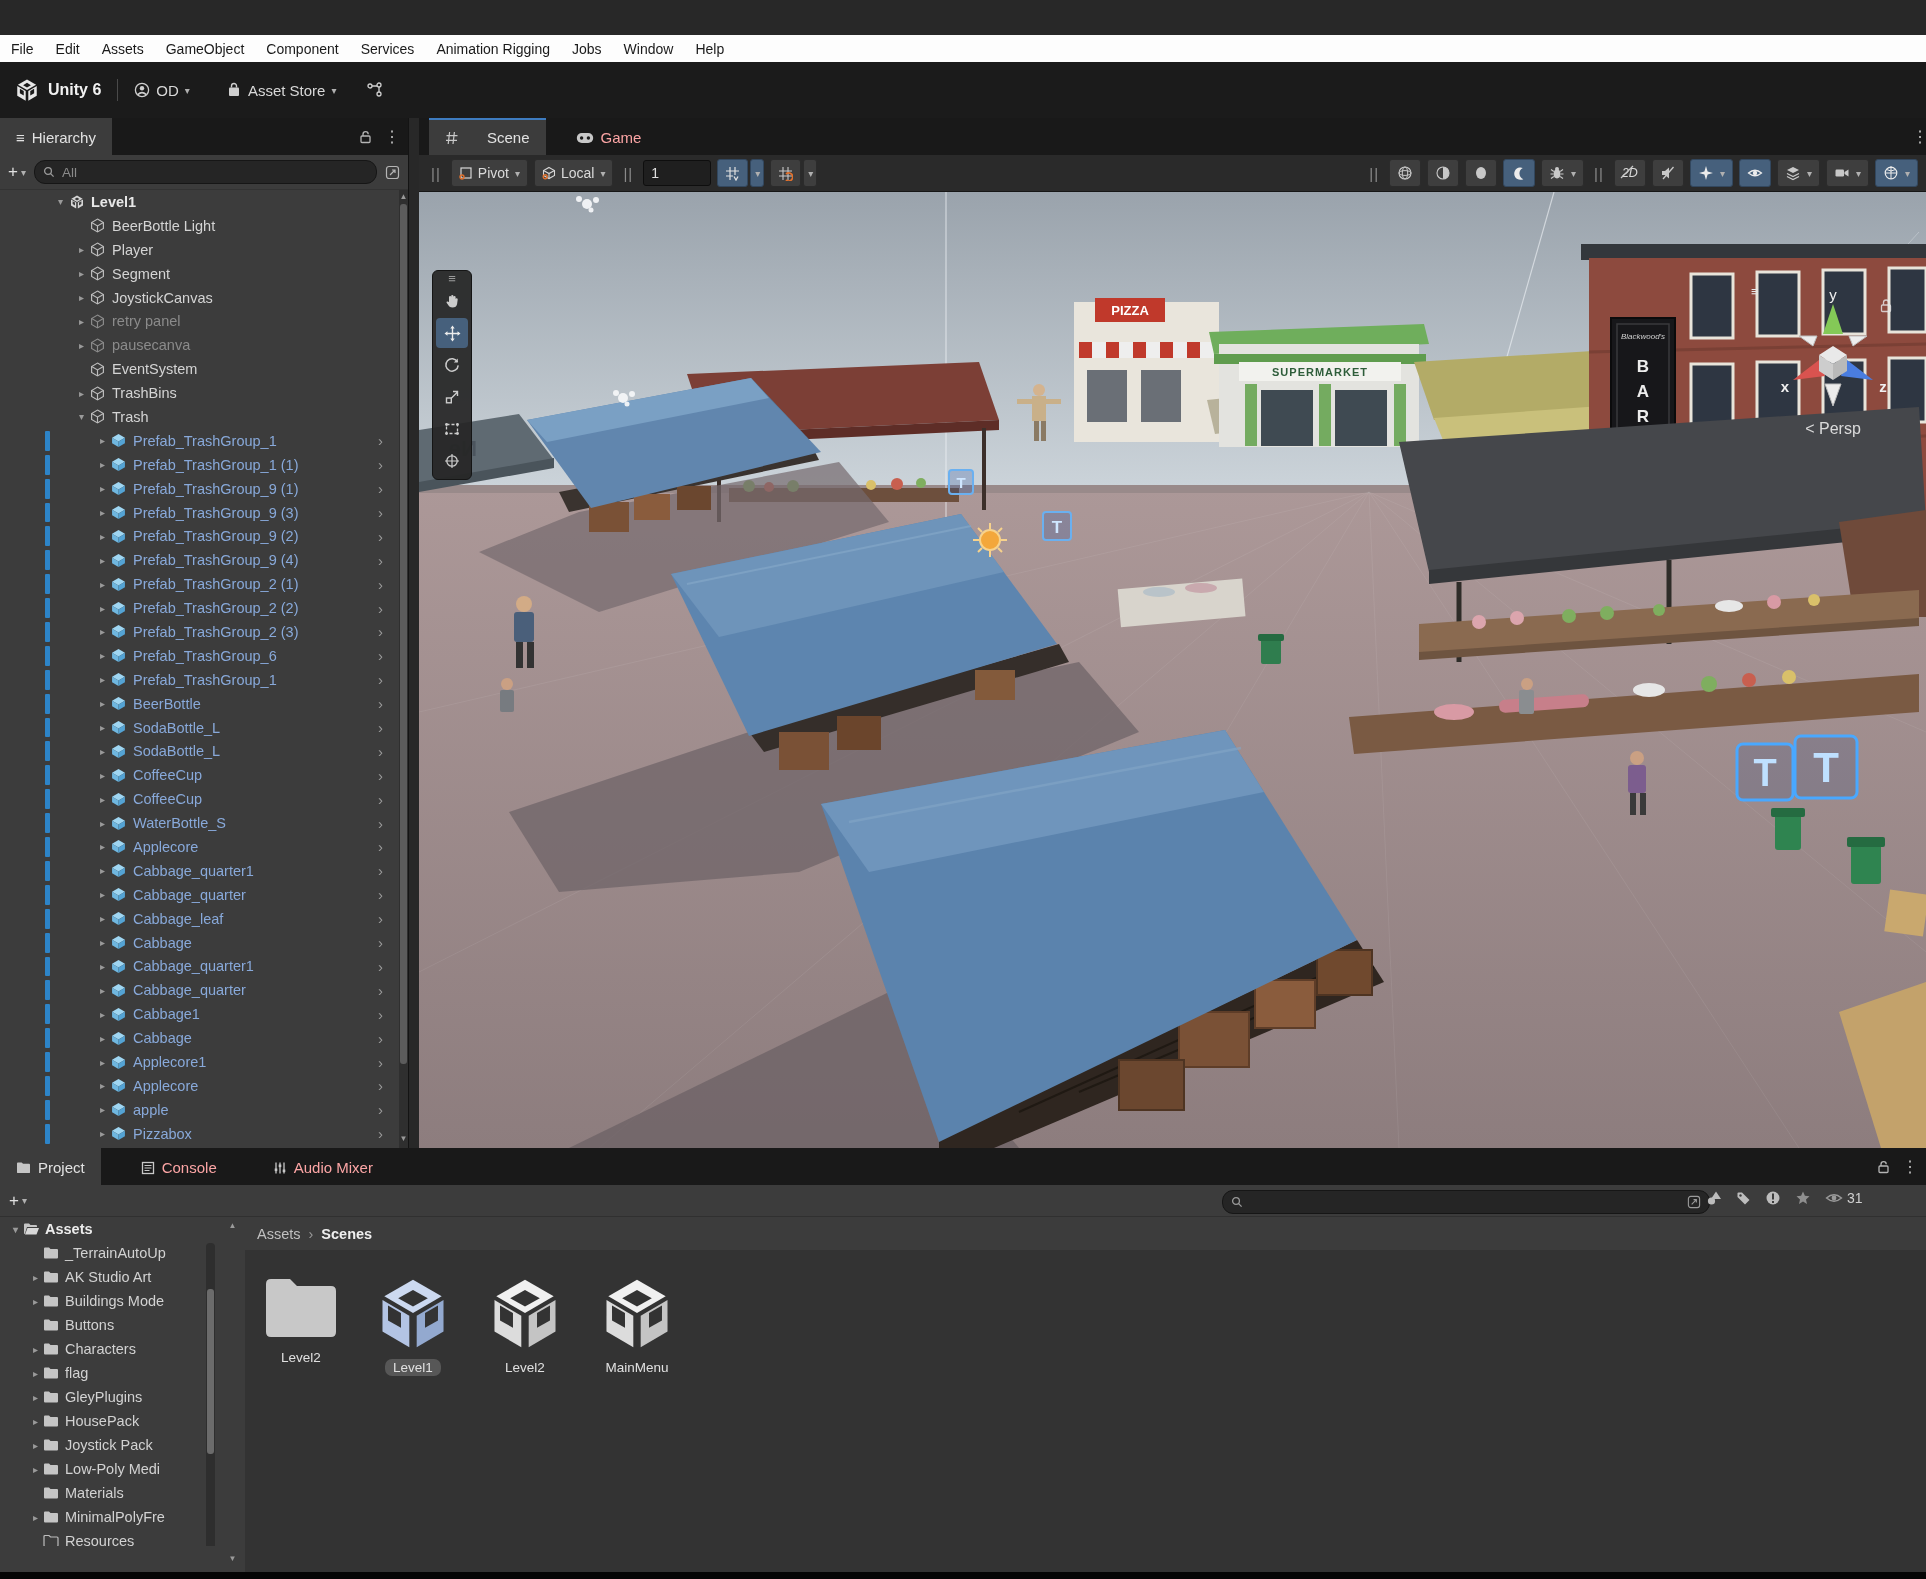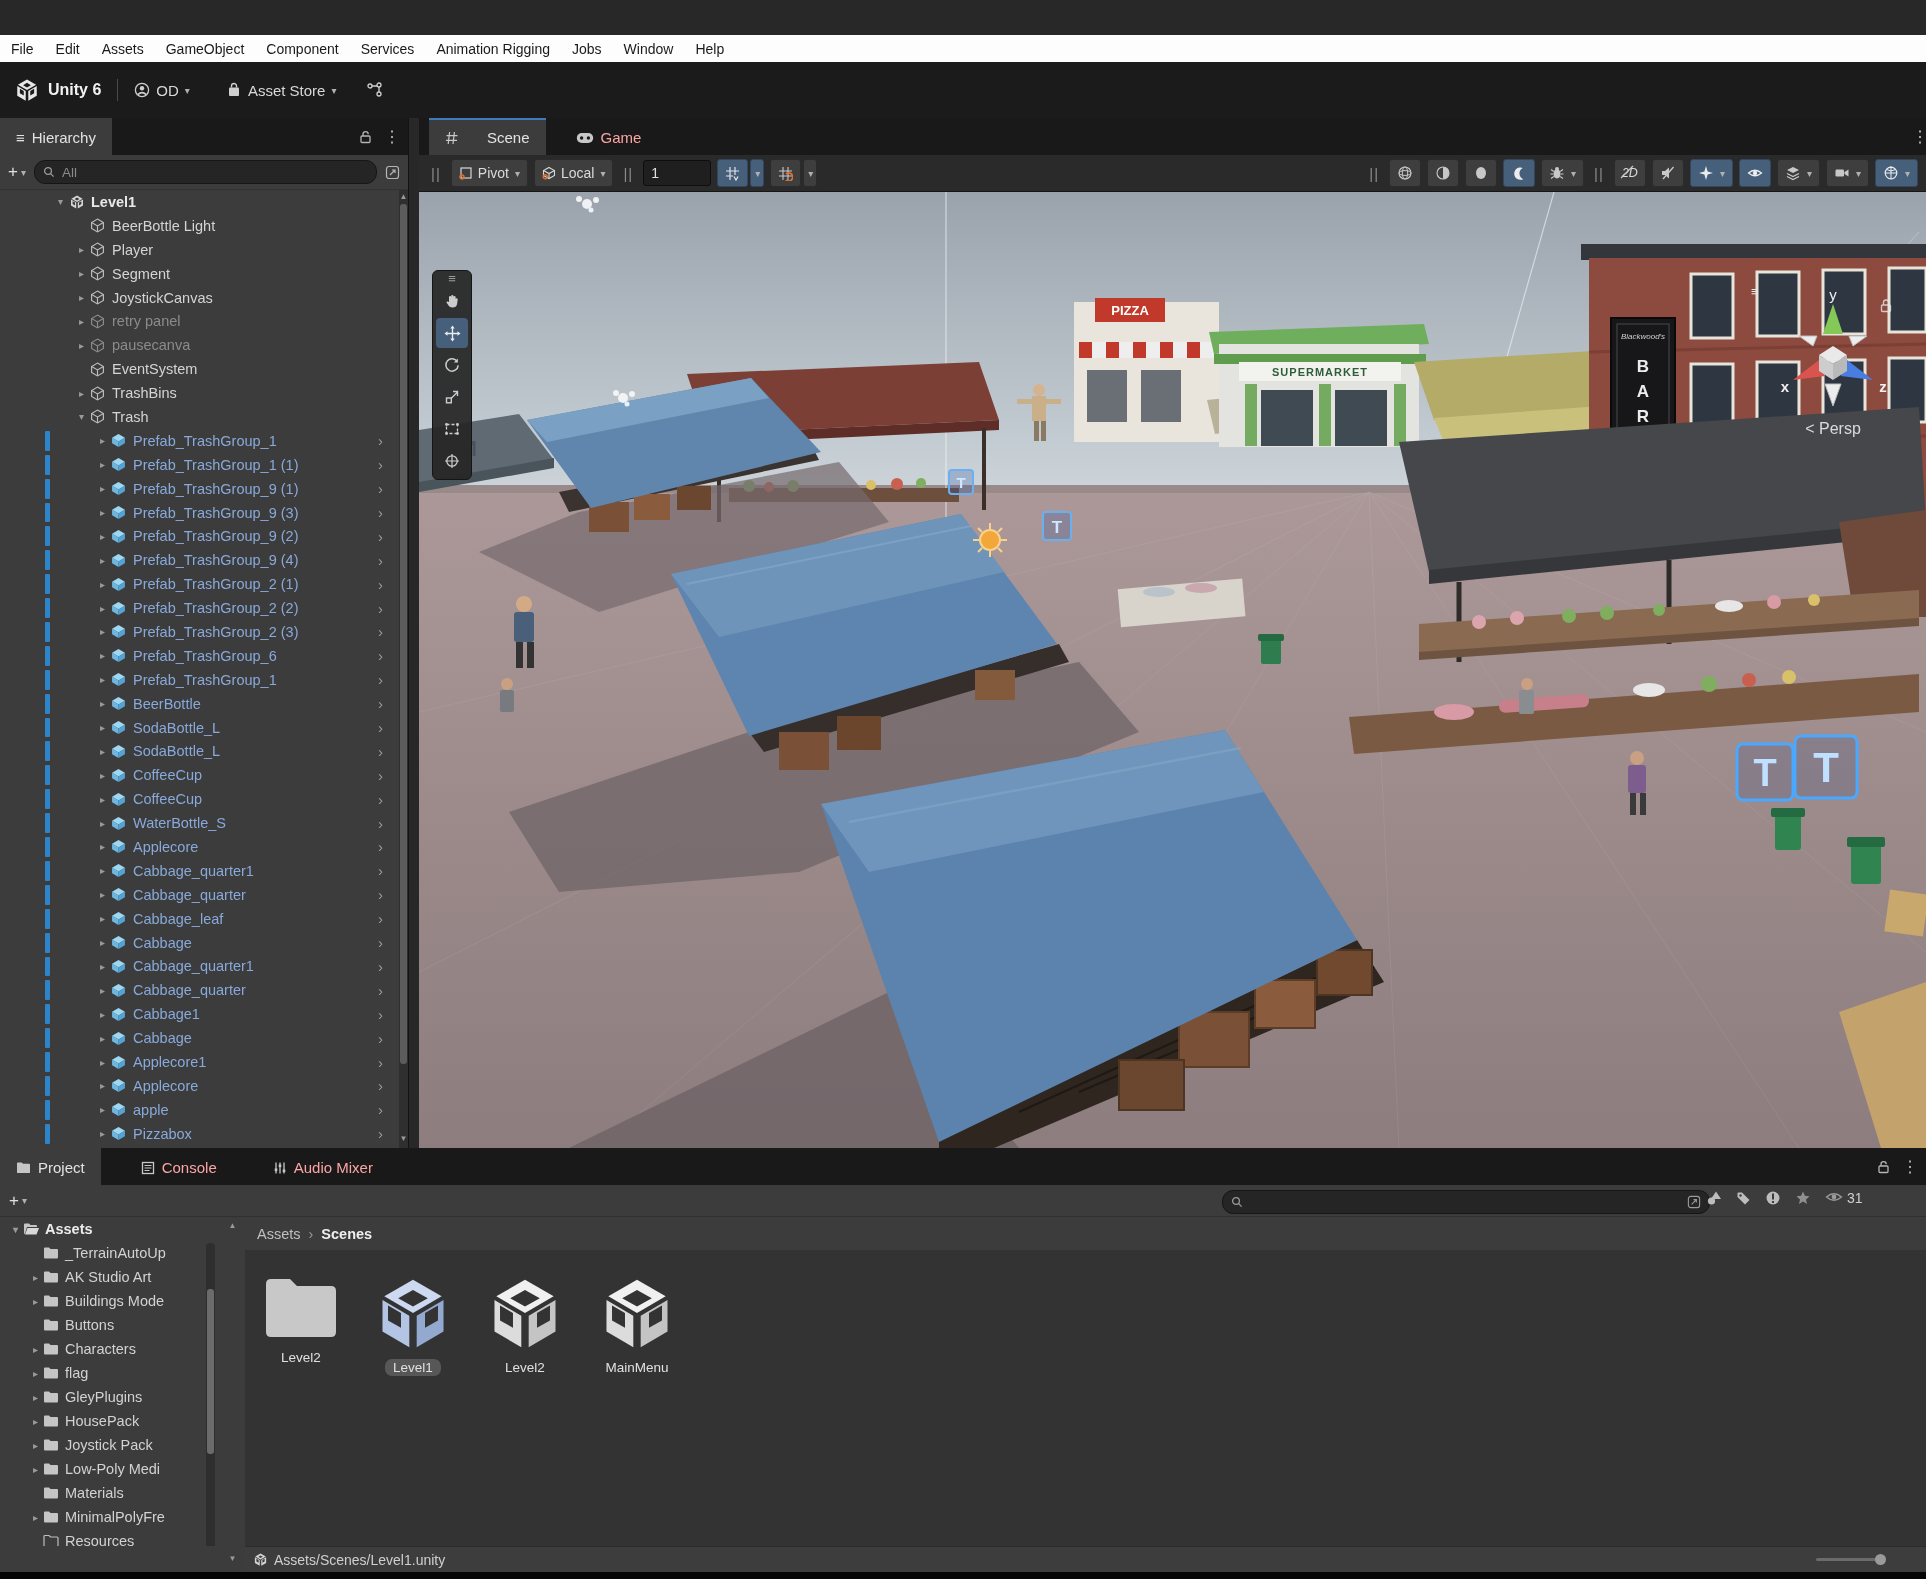--- a/index.html
+++ b/index.html
@@ -1290,21 +1290,21 @@
             <circle cx="4.5" cy="4.5" r="1.2" fill="#3c3c3c"></circle>
         </svg>
         <svg width="16" height="16" viewBox="0 0 16 16">
           <circle cx="8" cy="8" r="6.5" fill="#bdbdbd"></circle>
             <rect x="7" y="3.5" width="2" height="6" fill="#3c3c3c"></rect>
             <rect x="7" y="11" width="2" height="2" fill="#3c3c3c"></rect>
         </svg>
         <svg width="16" height="16" viewBox="0 0 16 16">
           <path d="M8 1.5 L9.9 5.8 14.5 6.3 11 9.4 12 14 8 11.6 4 14 5 9.4 1.5 6.3 6.1 5.8Z" fill="#8f8f8f"></path>
         </svg>
-        <span style="display:flex;gap:4px;">
+        <span style="display:flex;align-items:center;gap:4px;">
           <svg width="18" height="14" viewBox="0 0 18 14">
             <path d="M1.5 7 Q9 .5 16.5 7 Q9 13.5 1.5 7 Z" fill="none" stroke="#9a9a9a" stroke-width="1.4"></path>
             <circle cx="9" cy="7" r="2.4" fill="#9a9a9a"></circle>
           </svg>
           <span style="color:#cfcfcf;">31</span>
         </span>
       </span>
     </div>
 
     <div id="p-body">
@@ -1515,33 +1515,14 @@
             </div>
             <div class="lbl">MainMenu</div>
           </div>
         </div>
     </div>
   </div>
 
   <div id="tree-bottom">
     <div class="sarrow" style="left:228px;top:8px;position:absolute;color:#9a9a9a;">▼</div>
   </div>
-  <div id="statusbar">
-    <svg width="15" height="15" viewBox="0 0 80 80">
-      <g fill="#d6d6d6">
-          <polygon points="40,8 68,24 40,40 12,24"></polygon>
-          <polygon points="10,28 36,43 36,73 10,58"></polygon>
-          <polygon points="70,28 44,43 44,73 70,58"></polygon>
-        </g>
-      <g fill="#3d3d3d">
-          <polygon points="40,18 52,25 40,32 28,25"></polygon>
-          <polygon points="18,36 30,43 30,57 18,50"></polygon>
-          <polygon points="62,36 50,43 50,57 62,50"></polygon>
-        </g>
-    </svg>
-    <span>Assets/Scenes/Level1.unity</span>
-    <div id="status-zoom">
-      <div class="track"></div>
-        <div class="knob"></div>
-    </div>
-  </div>
   <div id="blackstrip"></div>
 </div>
 
 </body></html>

